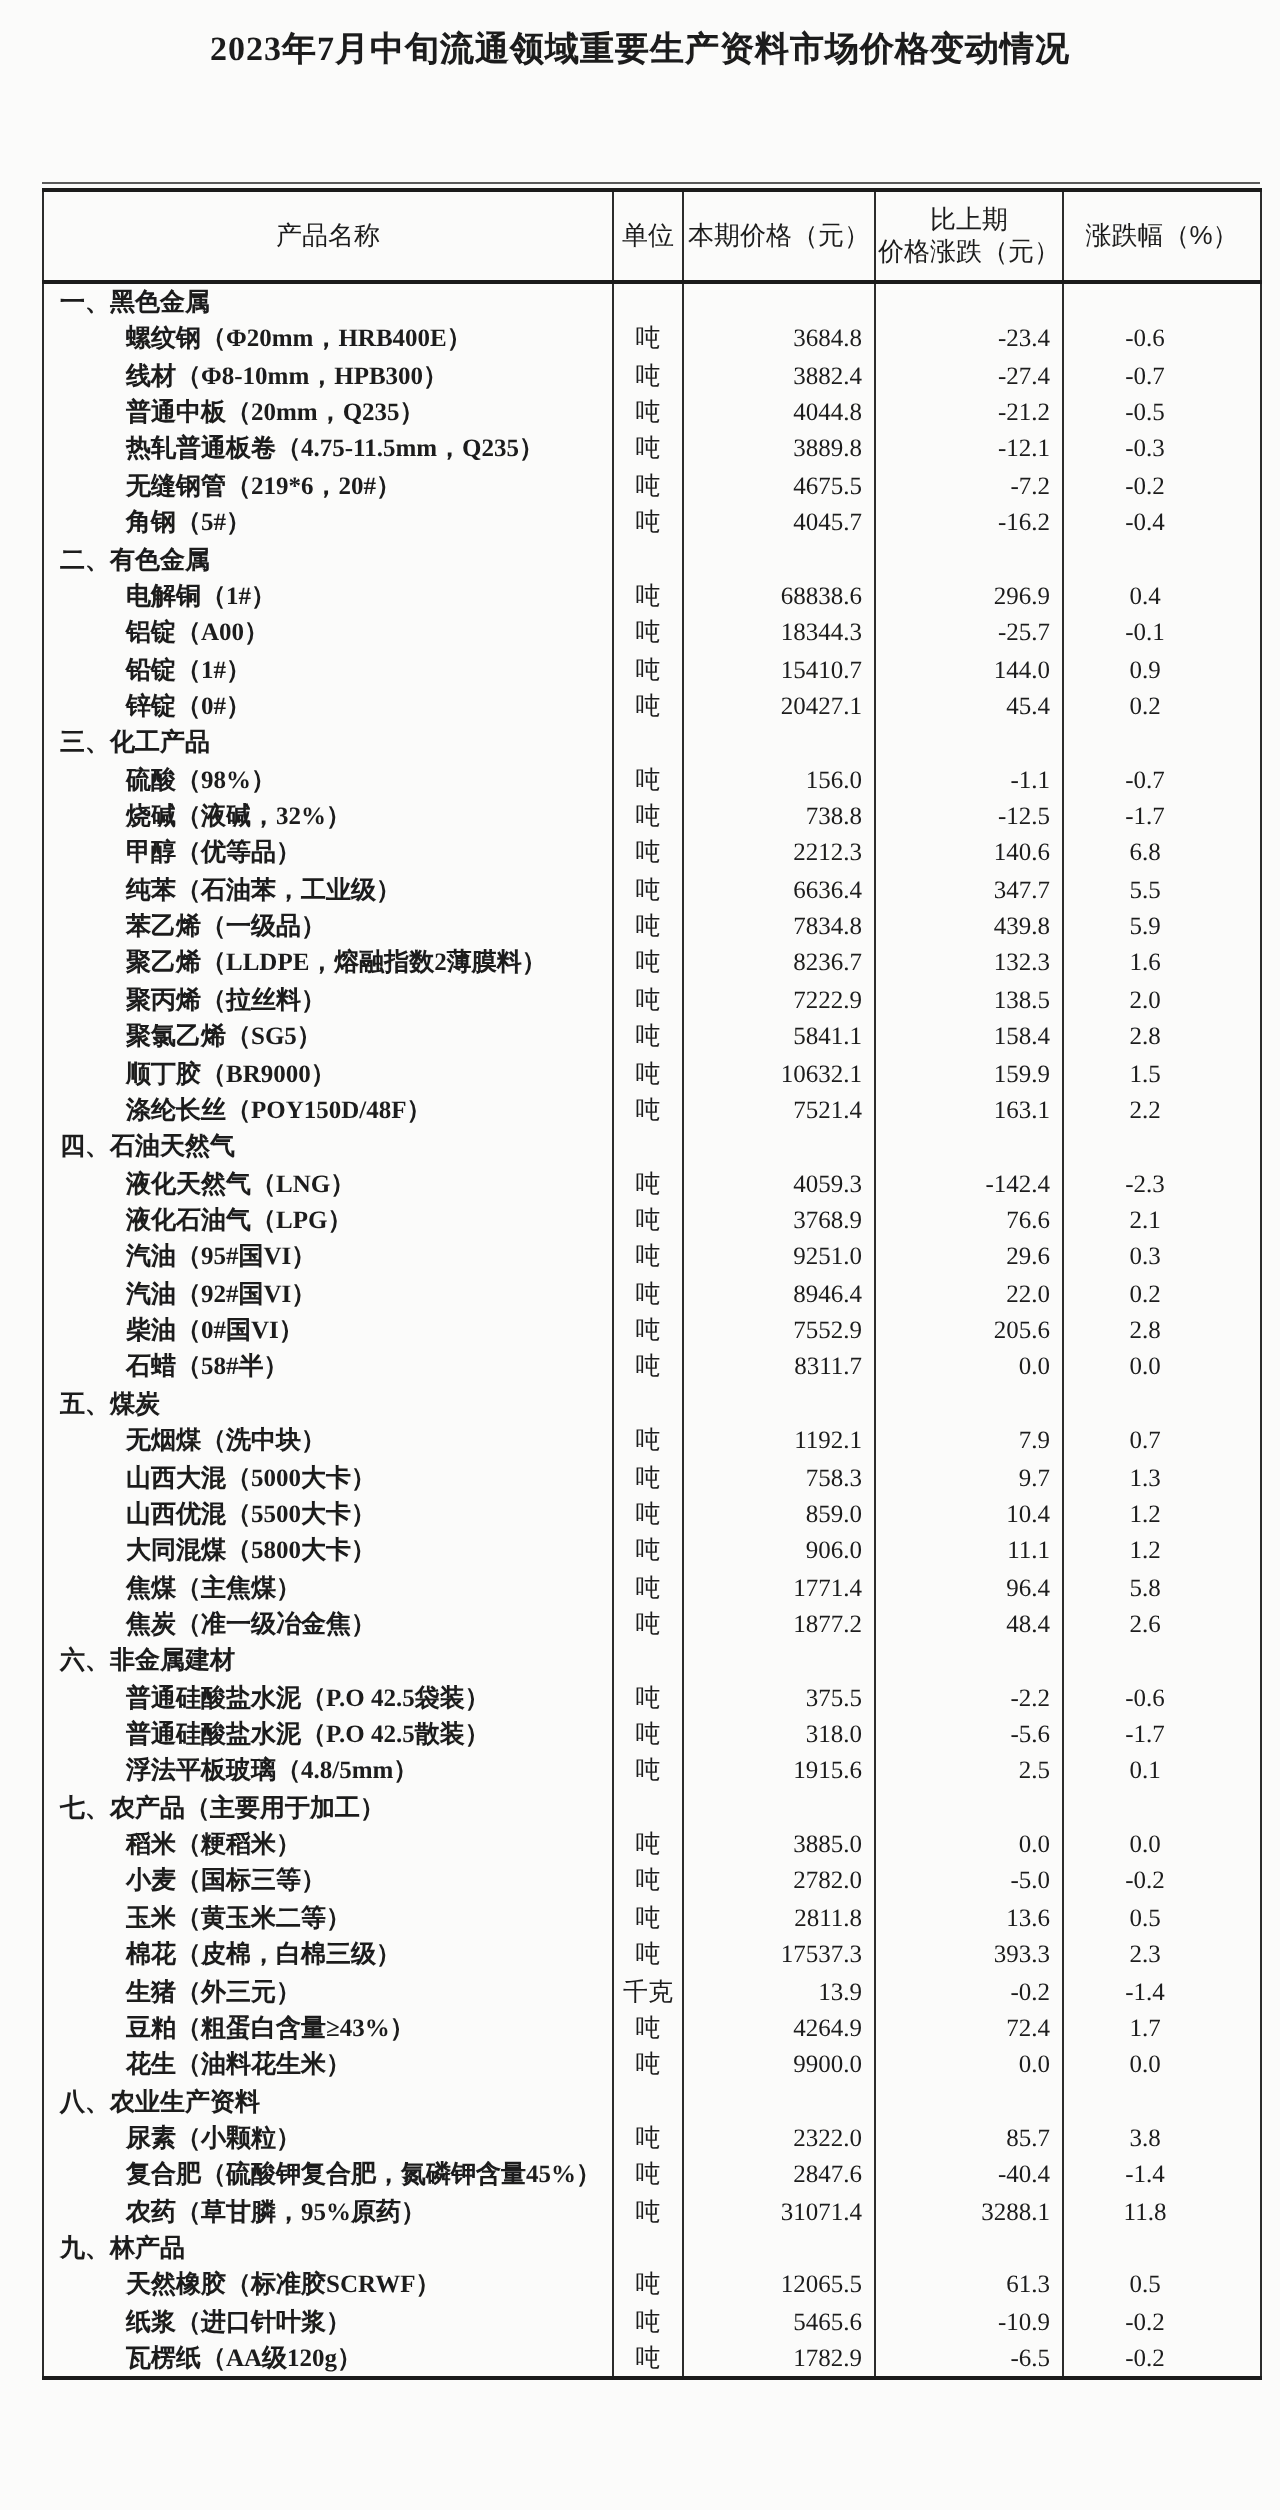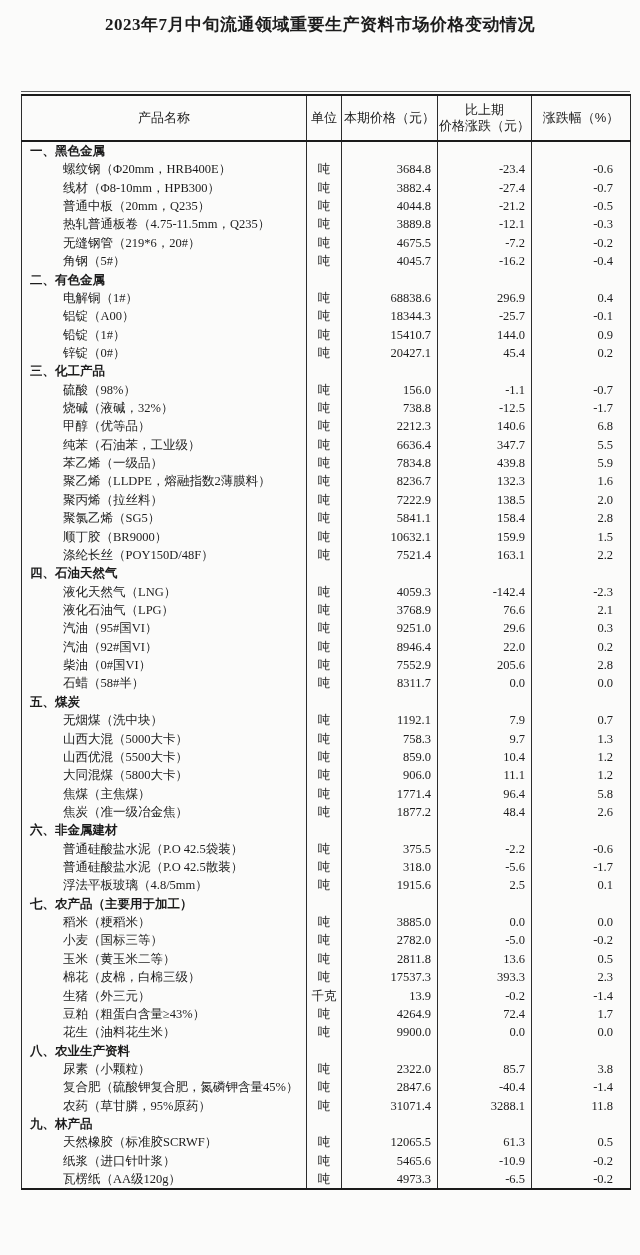--- a/index.html
+++ b/index.html
@@ -45,30 +45,30 @@
     border-bottom: 2px solid #1b1b1b;
     font-family: "Liberation Sans", "DejaVu Sans", sans-serif;
   }
   tbody td {
     height: 18.36px;
     line-height: 18.36px;
     font-size: 12.5px;
     white-space: nowrap;
     overflow: hidden;
   }
-  td.product { text-align: left; }
+  td.product { text-align: left; font-weight: bold; }
   tr.section-row td.product {
     font-weight: 700;
     padding-left: 8px;
     font-family: Liberation Serif, serif;
   }
   tr.item-row td.product { padding-left: 41px; }
   td.unit { text-align: center; }
   td.price, td.change { text-align: right; padding-right: 6px; }
-  td.pct { text-align: right; padding-right: 17px; }
+  td.pct { text-align: center; padding-right: 17px; }
   .note {
     position: absolute; top: 1256px; left: 6px;
     font-size: 13.5px;
   }
 </style>
 </head>
 <body>
 
 <h1 class="title">2023年7月中旬流通领域重要生产资料市场价格变动情况</h1>
 
@@ -482,21 +482,21 @@
         <tr class="item-row">
           <td class="product">纸浆（进口针叶浆）</td>
           <td class="unit">吨</td>
           <td class="price">5465.6</td>
           <td class="change">-10.9</td>
           <td class="pct">-0.2</td>
         </tr>
         <tr class="item-row">
           <td class="product">瓦楞纸（AA级120g）</td>
           <td class="unit">吨</td>
-          <td class="price">4973.3</td>
+          <td class="price">1782.9</td>
           <td class="change">-6.5</td>
           <td class="pct">-0.2</td>
         </tr>
       </tbody>
   </table>
 </div>
 
 <div class="note">注：上期为2023年7月上旬。</div>
 
 </body></html>

